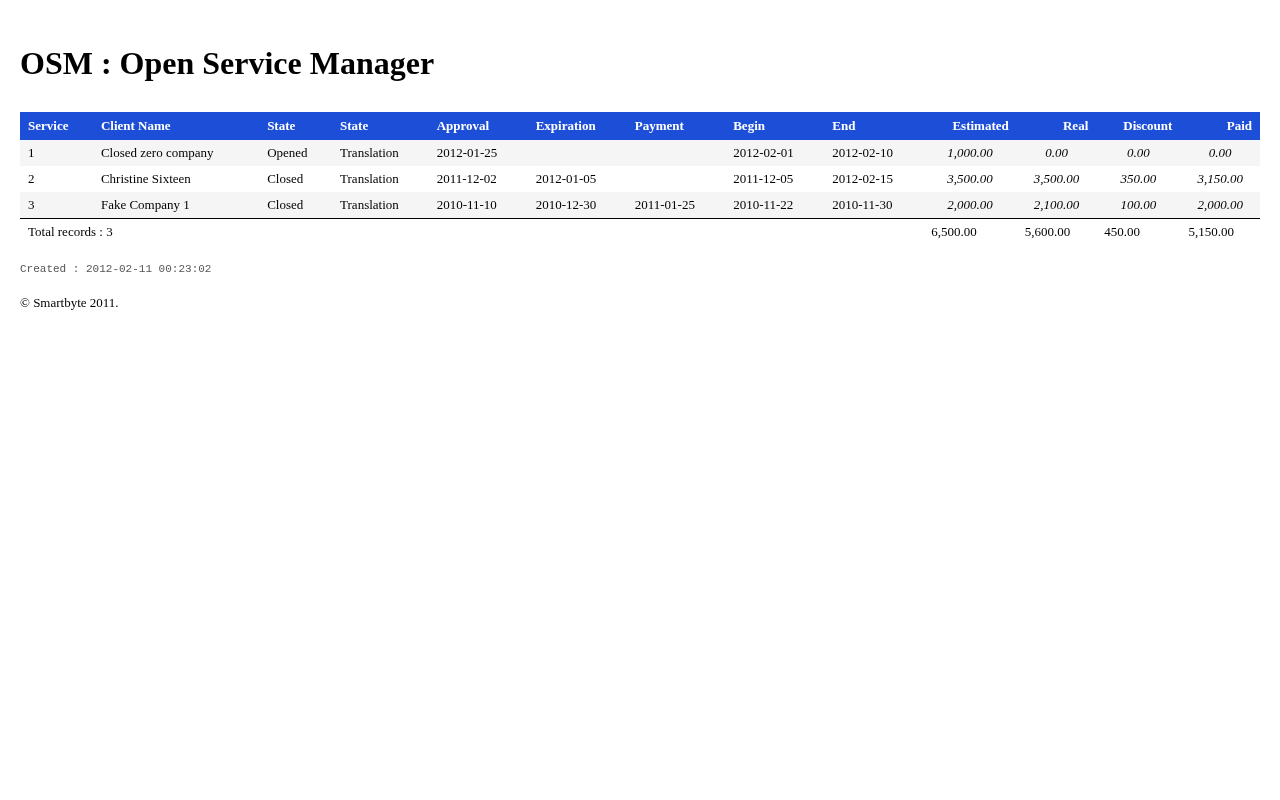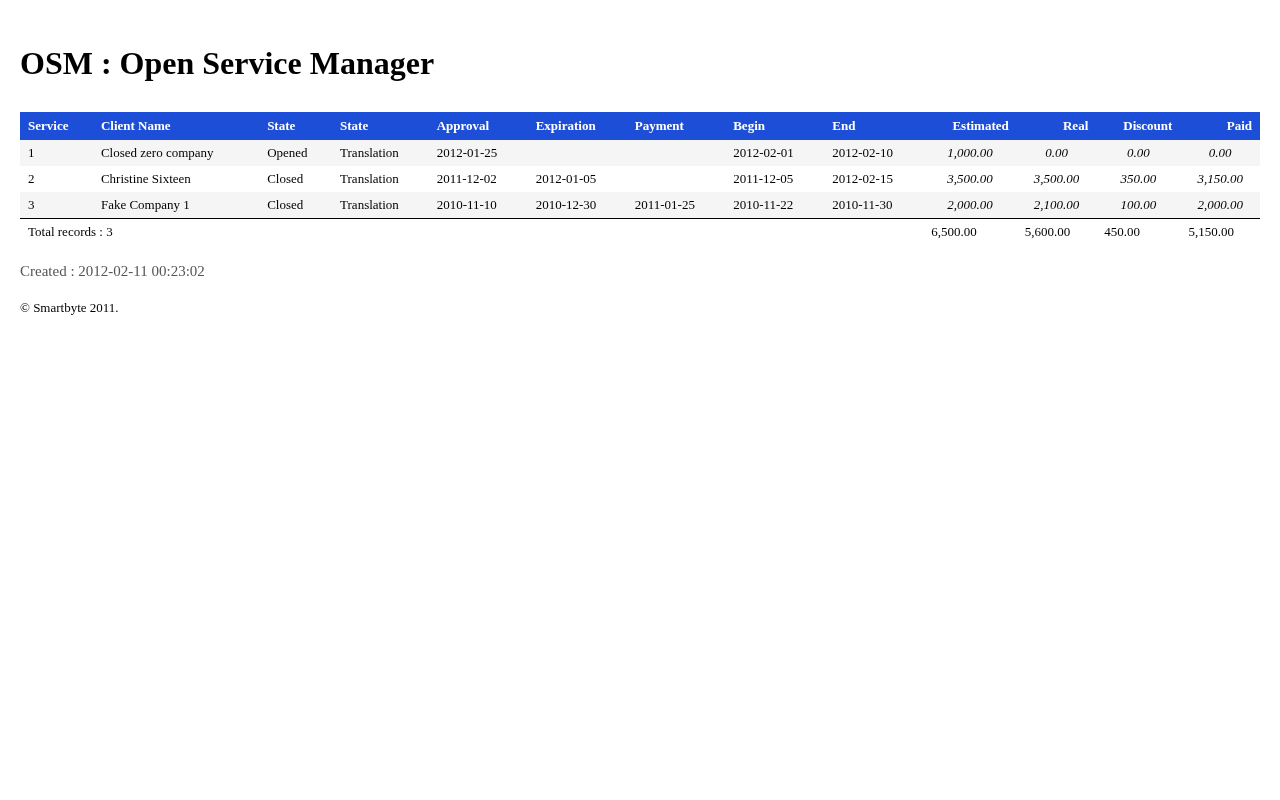--- a/index.html
+++ b/index.html
@@ -79,24 +79,24 @@
       padding: 5px 8px;
       font-family: 'Times New Roman', Times, serif;
       font-size: 13px;
       border-top: 1px solid #000;
     }
 
     .report-table tfoot td.right {
     }
 
     .created-text {
-      font-size: 15px;
+      font-size: 11px;
       color: #555;
       margin-bottom: 20px;
-      font-family: Liberation Serif, serif;
+      font-family: Liberation Mono, monospace;
       margin-top: 18px;
     }
 
     .copyright-text {
       font-size: 13px;
       color: #000;
       font-family: 'Times New Roman', Times, serif;
     }
   </style>
 </head>

